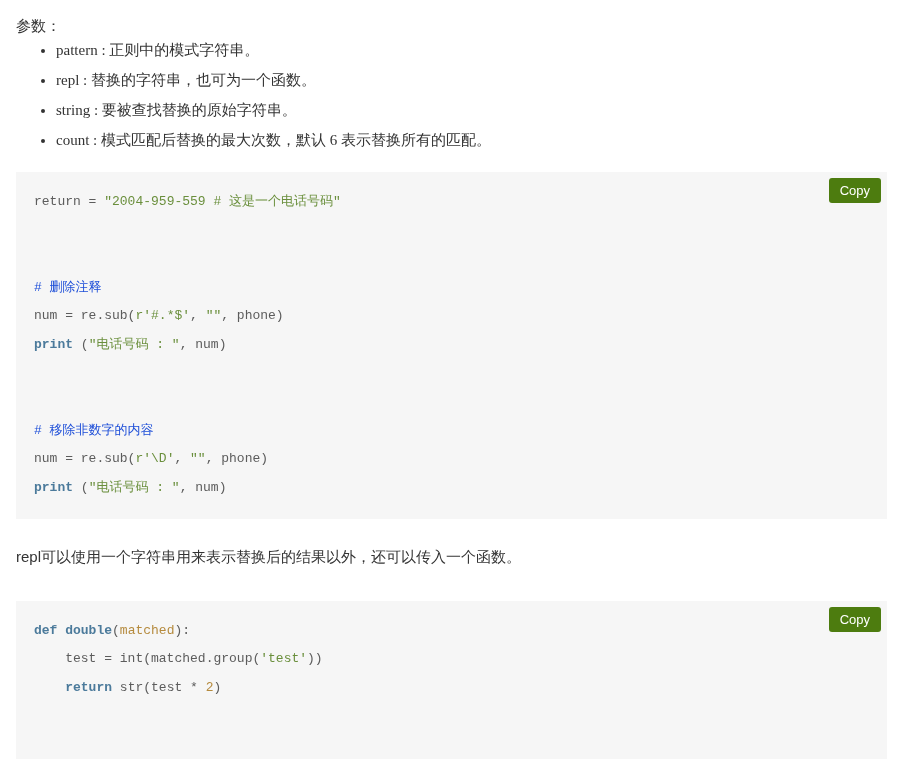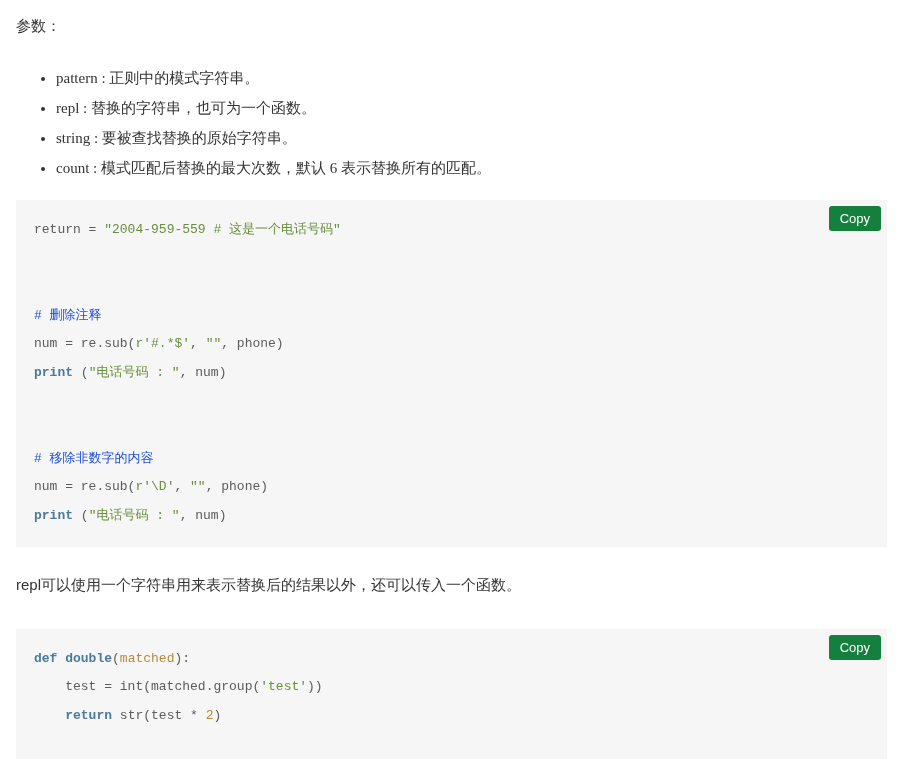--- a/index.html
+++ b/index.html
@@ -7,21 +7,21 @@
       font-family: -apple-system, BlinkMacSystemFont, "Segoe UI", Helvetica, Arial, sans-serif;
       font-size: 15px;
       color: #333;
       background: #fff;
       padding: 14px 16px;
       width: 903px;
       line-height: 1.6;
     }
     .heading {
       font-size: 15px;
-      margin-bottom: 28px;
+      margin-bottom: 0;
       color: #333;
     }
     ul {
       padding-left: 40px;
       margin-bottom: 20px;
     }
     li {
       margin-bottom: 6px;
       font-size: 15px;
       color: #333;
@@ -38,21 +38,21 @@
       font-size: 13px;
       line-height: 2.2;
       color: #5c5c5c;
       white-space: pre;
       overflow-x: auto;
     }
     .copy-btn {
       position: absolute;
       top: 6px;
       right: 6px;
-      background: #15803d;
+      background: #4d7c0f;
       color: #fff;
       border: none;
       padding: 5px 11px;
       font-size: 13px;
       border-radius: 3px;
       cursor: pointer;
     }
     .paragraph {
       font-size: 15px;
       color: #333;

